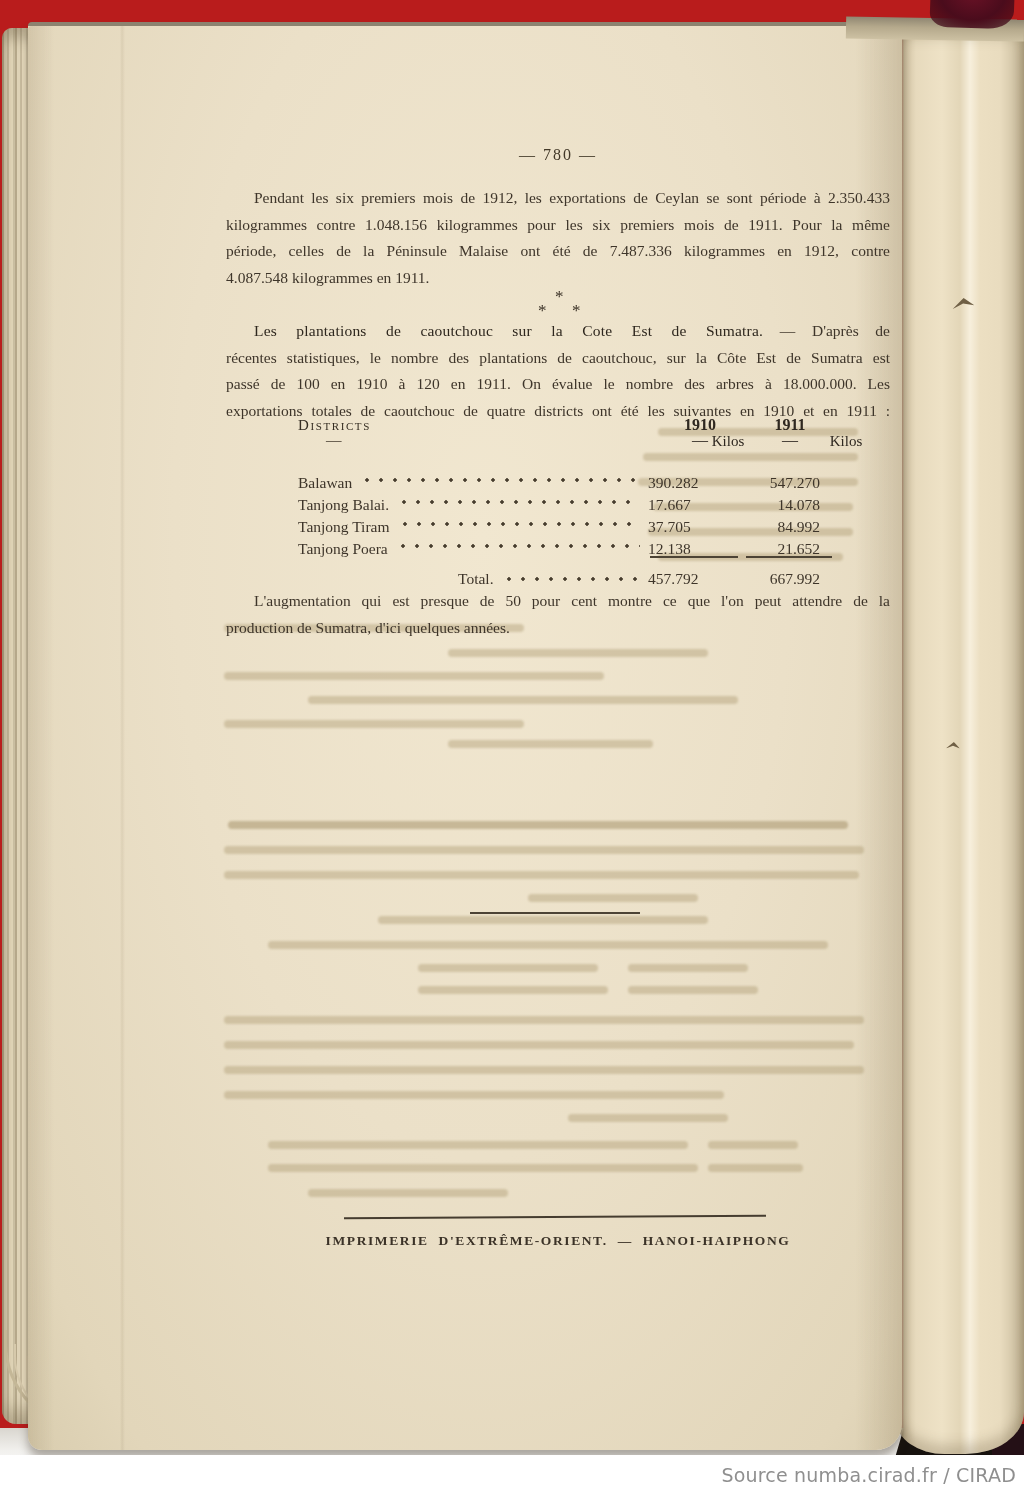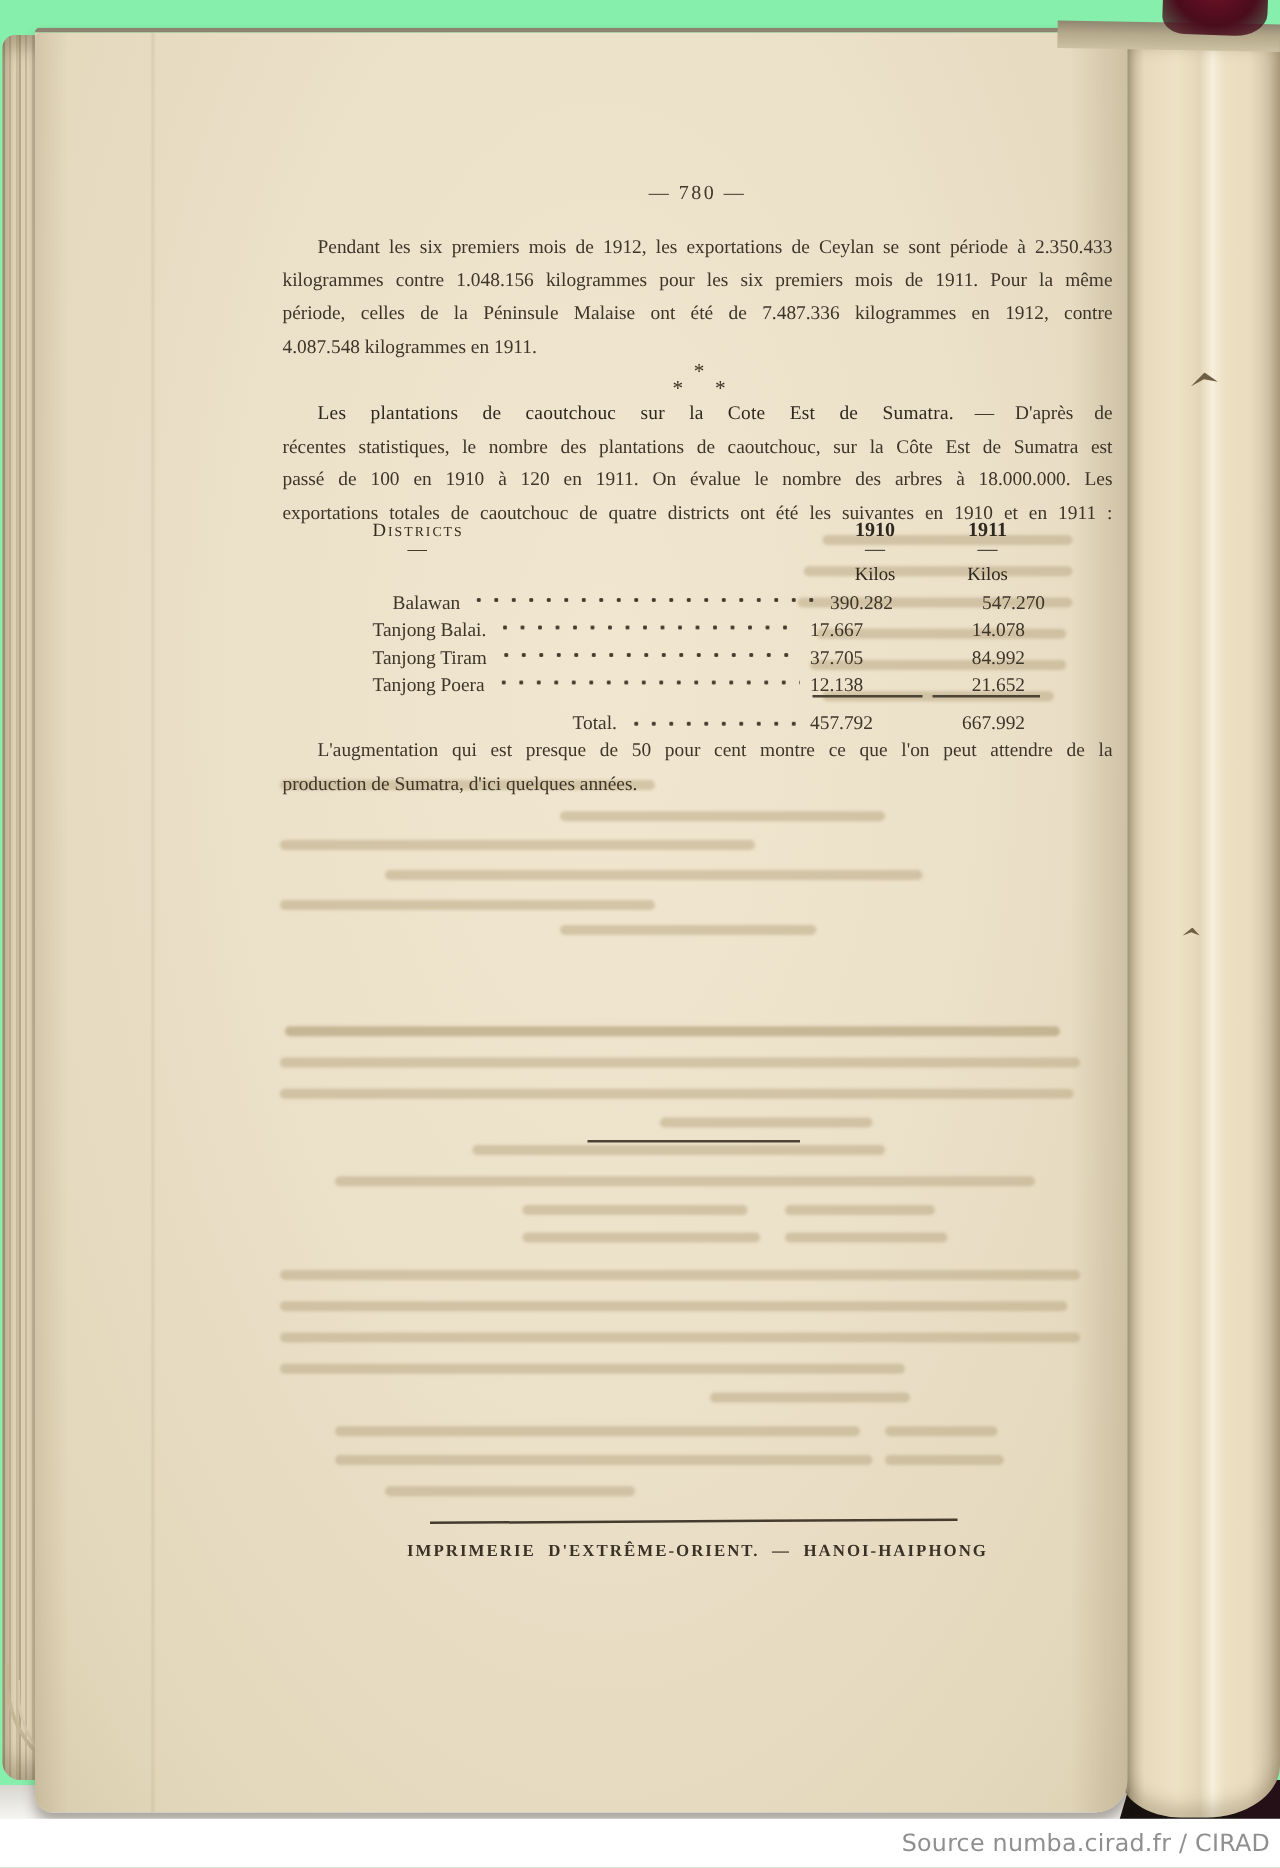--- a/index.html
+++ b/index.html
@@ -1,16 +1,16 @@
 <!DOCTYPE html>
 <html><head>
 <meta charset="utf-8">
 <style>
   html,body{margin:0;padding:0;background:#ffffff;}
-  .photo{position:relative;width:1024px;height:1494px;background:#86efac;overflow:hidden;
+  .photo{position:relative;width:1024px;height:1494px;background:#b91c1c;overflow:hidden;
          font-family:"Liberation Serif", serif;}
 
   
   .surface{position:absolute;left:0;top:1428px;width:1024px;height:66px;z-index:1;
            background:linear-gradient(180deg,#d9d6cf 0%,#f2f1ee 35%,#fdfdfc 70%,#ffffff 100%);}
   .attribution-bar{position:absolute;left:0;top:1455px;width:1024px;height:39px;z-index:9;
            background:#ffffff;display:flex;align-items:center;justify-content:flex-end;
            padding:0;box-sizing:border-box;}
   .attribution-bar span{font-family:"DejaVu Sans", sans-serif;font-size:19px;color:#8f8f8f;
            margin-right:8px;letter-spacing:0.2px;}
@@ -94,24 +94,24 @@
   .tfill{flex:1 1 auto;margin:0 8px 0 6px;align-self:stretch;
          background-image:radial-gradient(circle,#473d2e 1.5px,transparent 1.9px);
          background-size:14px 14px;background-repeat:repeat-x;background-position:2px calc(100% - 7px);}
   .tv1{flex:none;width:80px;text-align:left;}
   .tv2{flex:none;width:84px;text-align:right;margin-left:8px;}
   .thead .tv1,.thead .tv2{text-align:center;font-weight:bold;font-size:16px;color:#2f2820;}
   .districts{font-variant:small-caps;font-size:15px;letter-spacing:1.6px;color:#352d22;}
   .th-years{top:386px;}
   .th-dash{top:406px;line-height:16px;}
   .th-dash .tname{padding-left:28px;}
-  .th-kilos{top:424px;line-height:20px;}
+  .th-kilos{top:405px;line-height:20px;gap:28px;}
   .rows{top:446px;height:88px;}
   .rows .trow{height:22px;line-height:22px;}
-  .r0{top:0;margin-left:16px;} .r1{top:22px;} .r2{top:44px;} .r3{top:66px;}
+  .r0{top:0;} .r1{top:22px;} .r2{top:44px;} .r3{top:66px;}
   .sum-rule{position:absolute;height:2px;background:#4c4335;}
   .rule1{left:424px;top:530px;width:88px;}
   .rule2{left:520px;top:530px;width:86px;}
   .total-row{top:540px;left:232px;width:362px;}
   .para2{top:562px;}
   .divider{top:886px;left:244px;width:170px;height:2px;background:#4c4335;}
   .imprint-rule{top:1190px;left:118px;width:422px;height:2px;background:#453c2f;transform:rotate(-.35deg);}
   .imprint{top:1202px;text-align:center;font-size:13.5px;letter-spacing:1.6px;word-spacing:5px;
            color:#3b3227;font-weight:bold;}
 </style>

